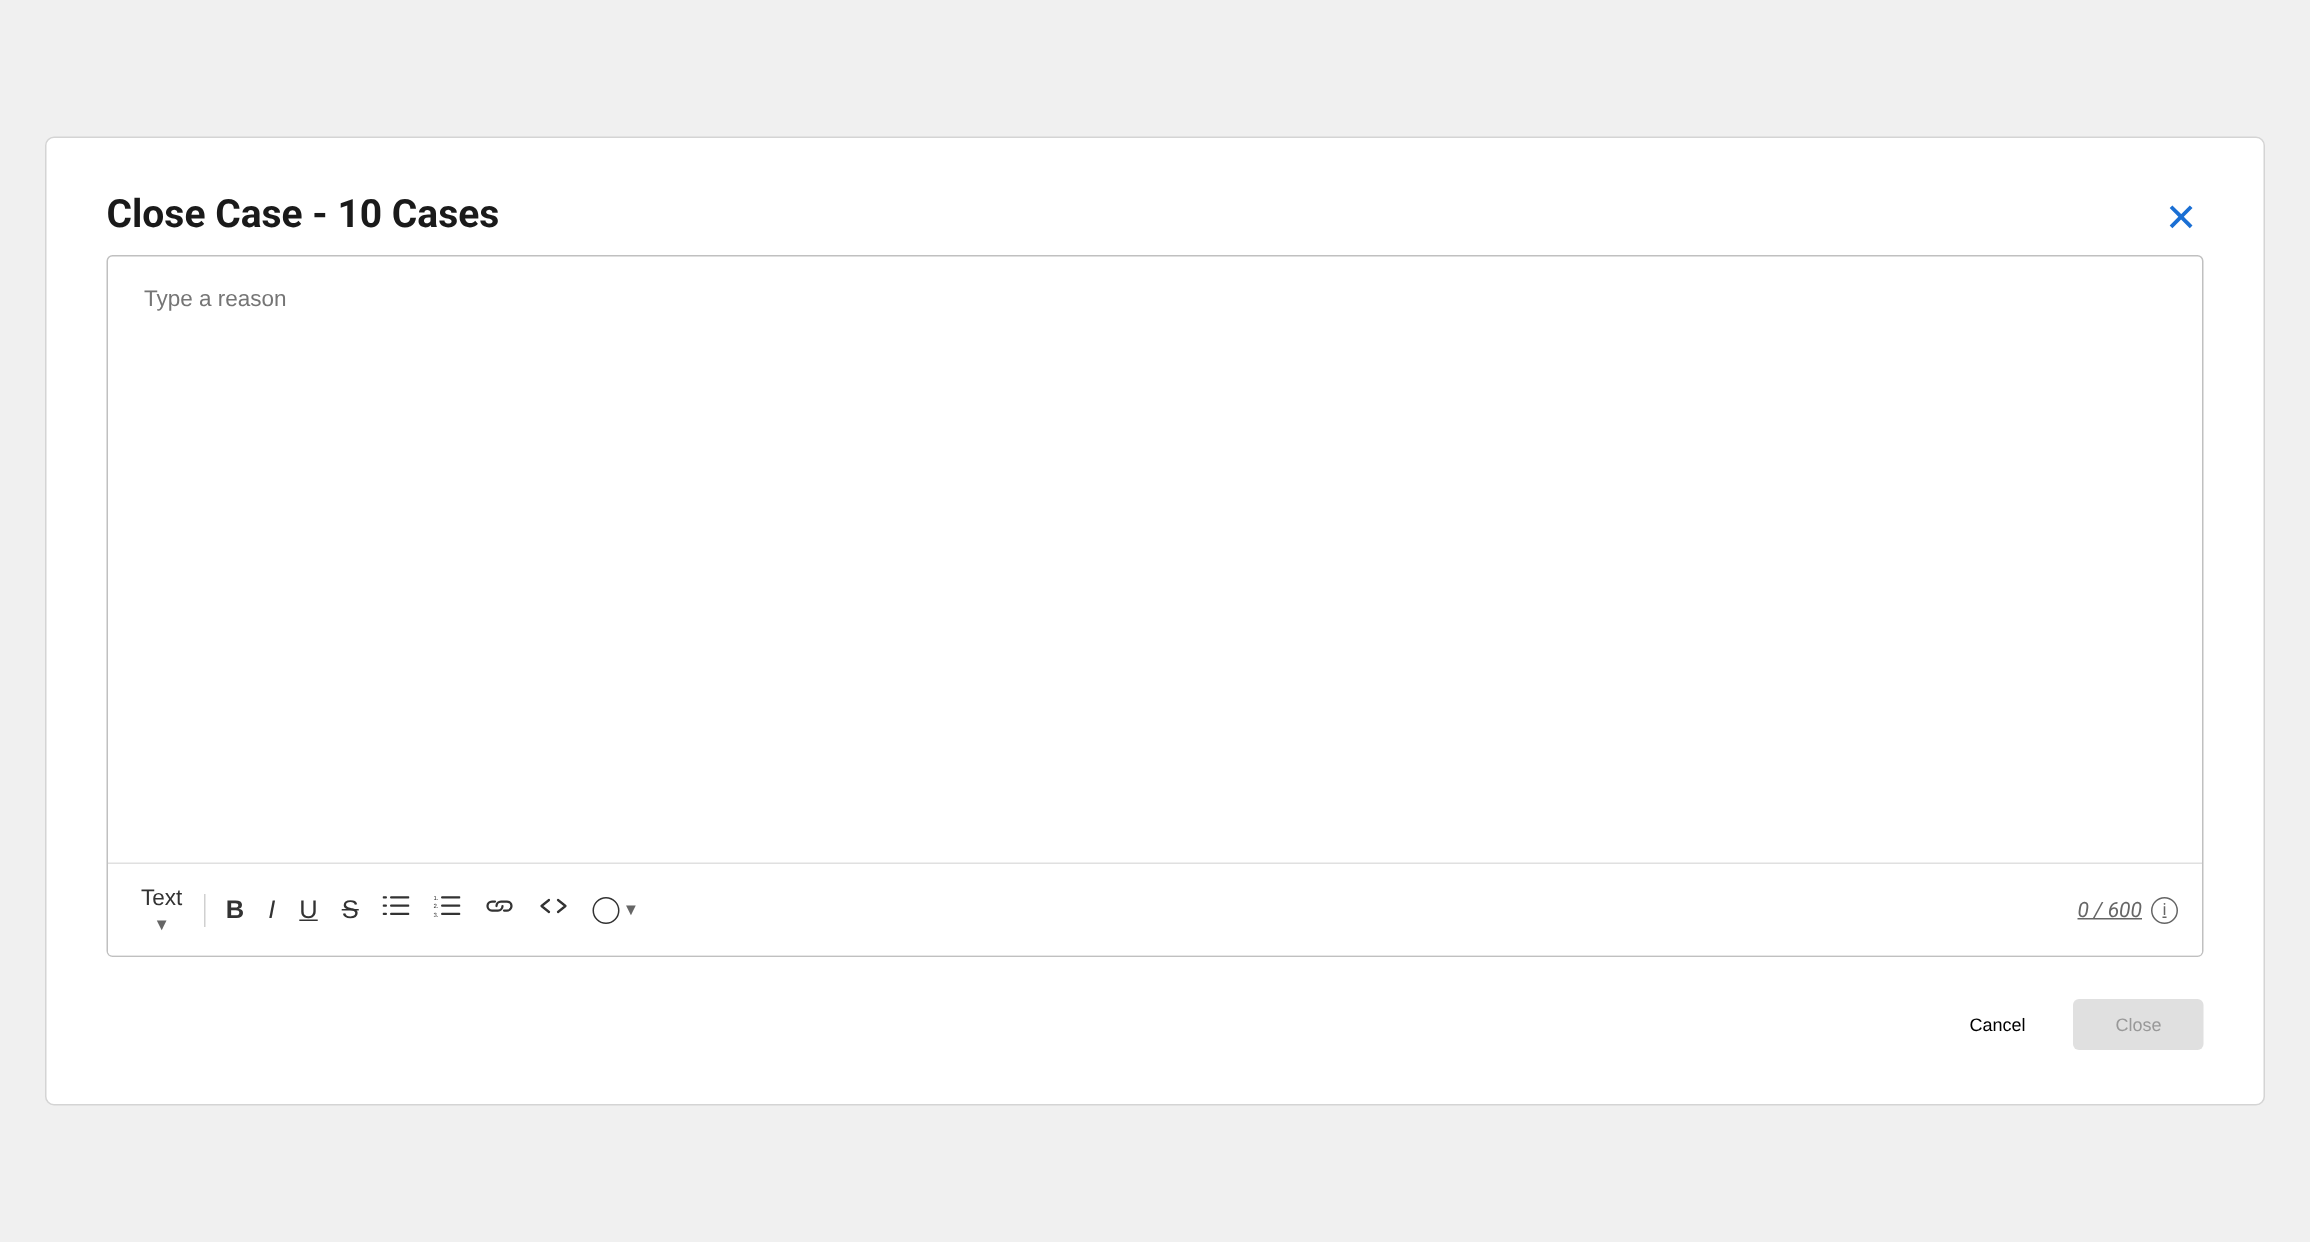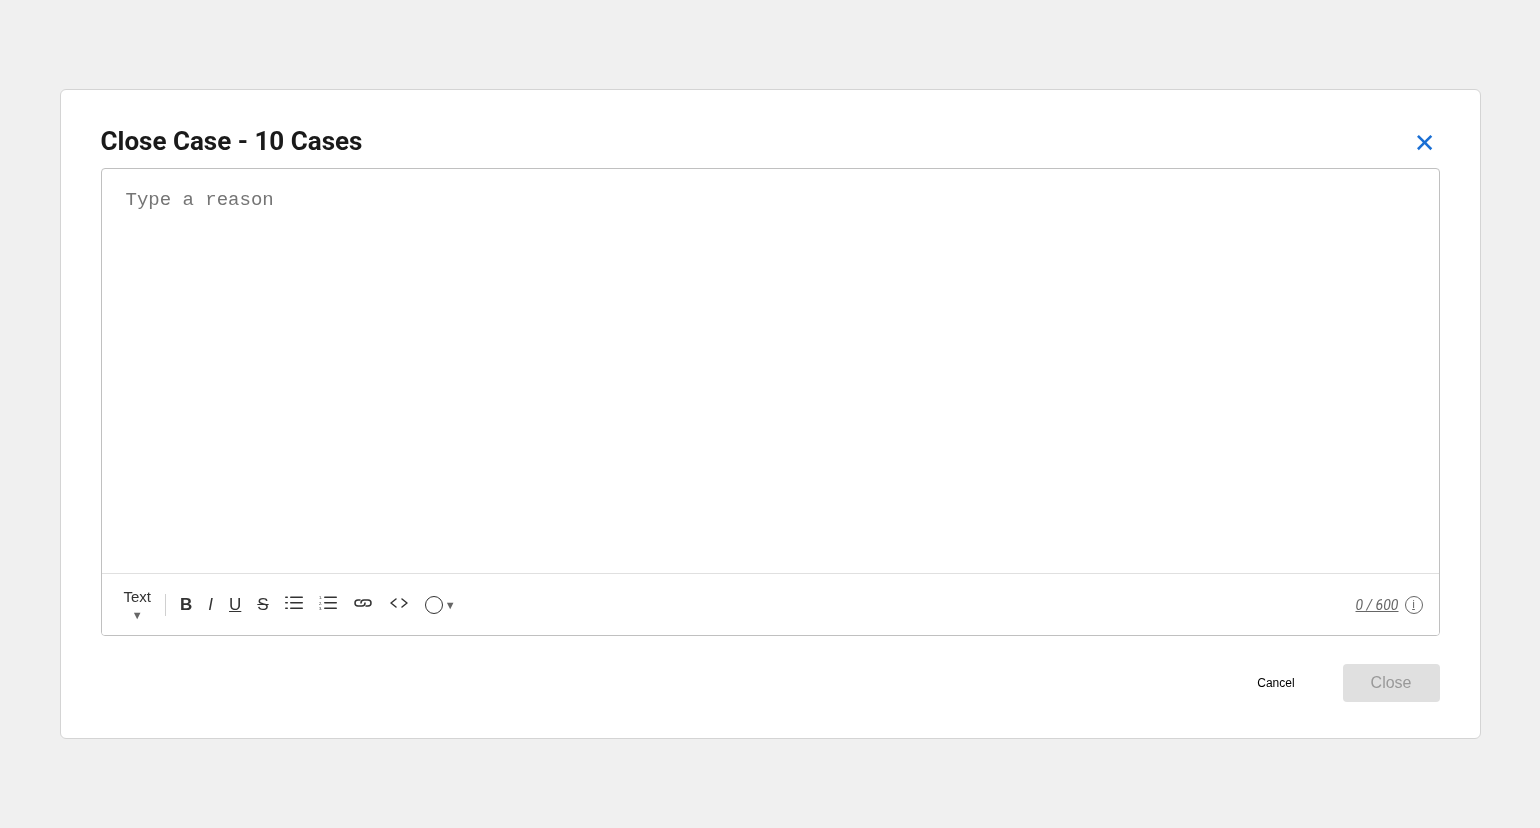--- a/index.html
+++ b/index.html
@@ -11,21 +11,21 @@
     body {
       background: #f0f0f0;
       display: flex;
       align-items: center;
       justify-content: center;
       min-height: 100vh;
       font-family: -apple-system, BlinkMacSystemFont, 'Segoe UI', Roboto, sans-serif;
     }
 
     .dialog-overlay {
-      width: 1421px;
+      width: 1540px;
       height: 828px;
       background: #f0f0f0;
       display: flex;
       align-items: center;
       justify-content: center;
     }
 
     .dialog {
       background: #ffffff;
       border: 1px solid #d4d4d4;
@@ -80,24 +80,24 @@
       padding: 20px 24px;
       position: relative;
     }
 
     .editor-textarea {
       width: 100%;
       min-height: 360px;
       border: none;
       outline: none;
       resize: none;
-      font-size: 19px;
+      font-size: 15px;
       color: #1a1a1a;
       background: transparent;
-      font-family: Liberation Mono, monospace;
+      font-family: Liberation Sans, sans-serif;
     }
 
     .editor-toolbar {
       display: flex;
       align-items: center;
       padding: 10px 16px;
       border-top: 1px solid #e0e0e0;
       background: #ffffff;
     }
 
@@ -208,25 +208,24 @@
       font-size: 12px;
       font-weight: 400;
       padding: 10px 16px;
     }
 
     .close-btn {
       background: #e0e0e0;
       border: none;
       cursor: not-allowed;
       color: #999999;
-      font-size: 16px;
+      font-size: 12px;
       font-weight: 500;
       padding: 10px 28px;
       border-radius: 4px;
-      margin-left: 16px;
     }
 
     .more-btn {
       display: flex;
       align-items: center;
       gap: 2px;
       background: none;
       border: none;
       cursor: pointer;
       padding: 4px 6px;

